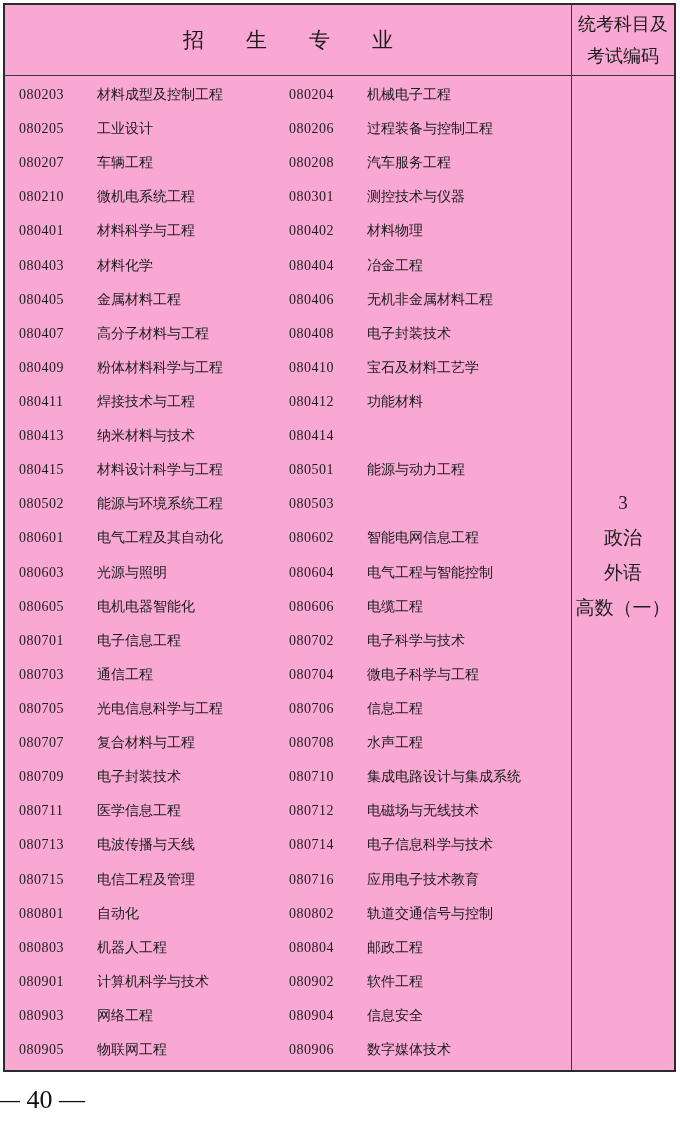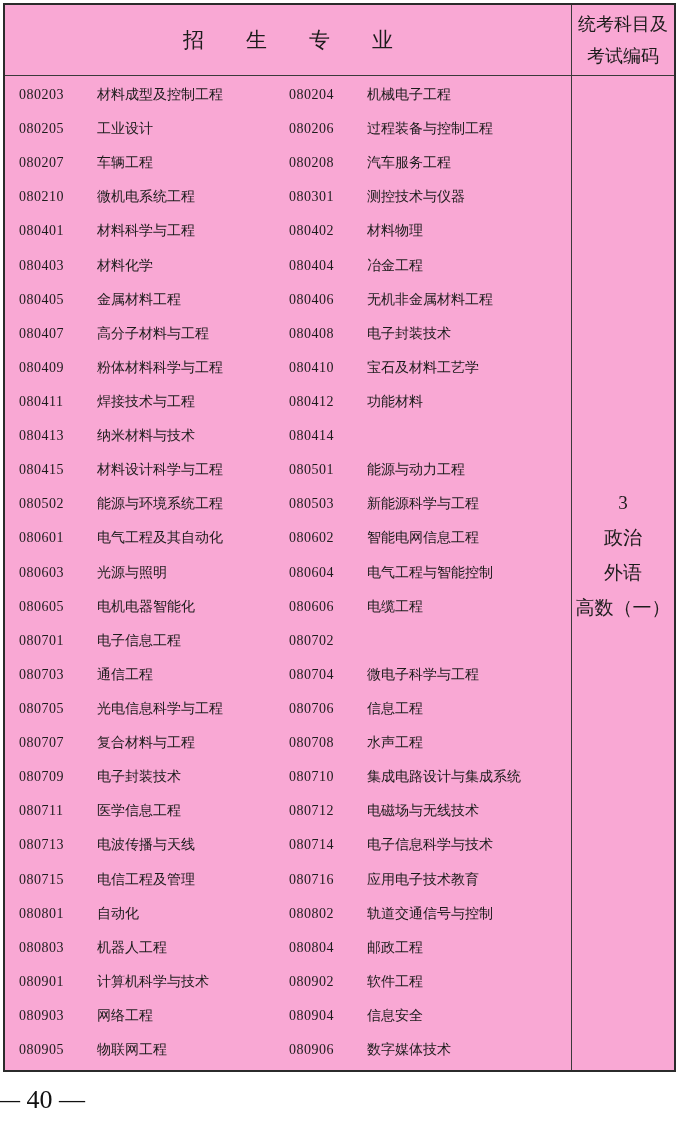--- a/index.html
+++ b/index.html
@@ -189,21 +189,20 @@
           <div class="row">
             <span class="code">080415</span>
             <span class="name">材料设计科学与工程</span>
             <span class="code">080501</span>
             <span class="name">能源与动力工程</span>
           </div>
           <div class="row">
             <span class="code">080502</span>
             <span class="name">能源与环境系统工程</span>
             <span class="code">080503</span>
-            <span class="name">新能源科学与工程</span>
           </div>
           <div class="row">
             <span class="code">080601</span>
             <span class="name">电气工程及其自动化</span>
             <span class="code">080602</span>
             <span class="name">智能电网信息工程</span>
           </div>
           <div class="row">
             <span class="code">080603</span>
             <span class="name">光源与照明</span>
@@ -213,20 +212,21 @@
           <div class="row">
             <span class="code">080605</span>
             <span class="name">电机电器智能化</span>
             <span class="code">080606</span>
             <span class="name">电缆工程</span>
           </div>
           <div class="row">
             <span class="code">080701</span>
             <span class="name">电子信息工程</span>
             <span class="code">080702</span>
+            <span class="name">电子科学与技术</span>
           </div>
           <div class="row">
             <span class="code">080703</span>
             <span class="name">通信工程</span>
             <span class="code">080704</span>
             <span class="name">微电子科学与工程</span>
           </div>
           <div class="row">
             <span class="code">080705</span>
             <span class="name">光电信息科学与工程</span>

